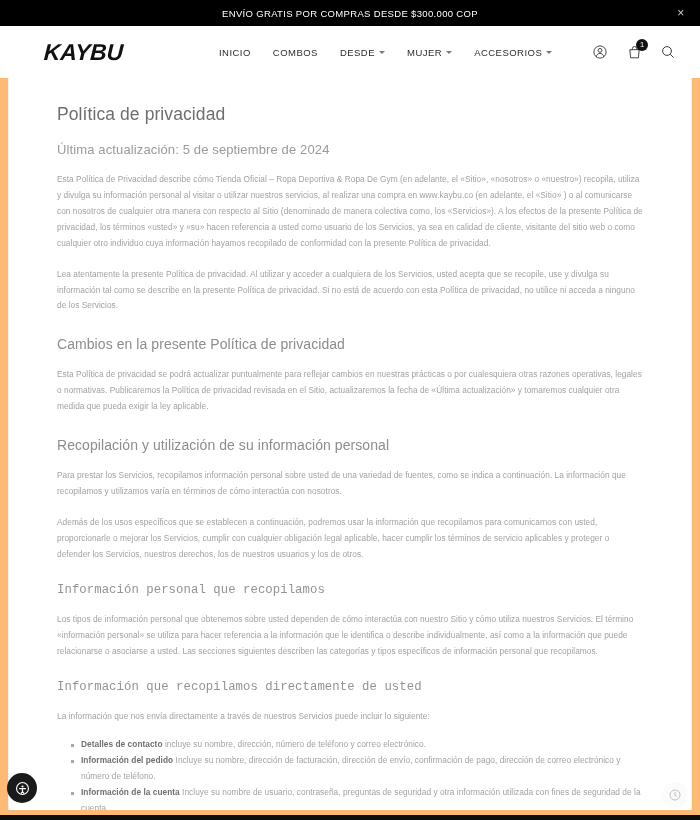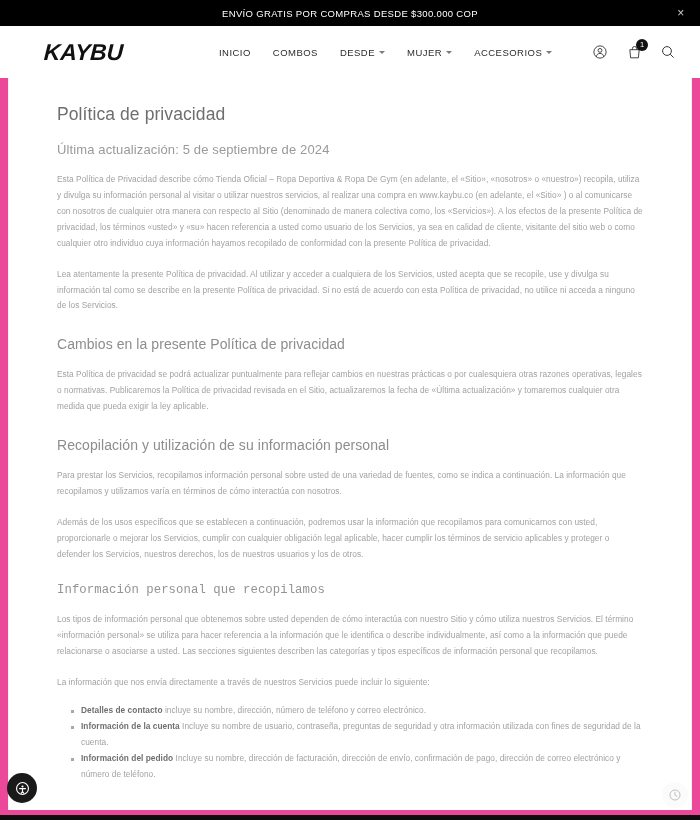--- a/index.html
+++ b/index.html
@@ -6,21 +6,21 @@
   html, body {
     margin: 0; padding: 0;
     width: 700px; height: 820px;
     overflow: hidden;
     background: #ffffff;
     font-family: "Liberation Sans", sans-serif;
   }
   .viewport {
     position: relative;
     width: 700px; height: 820px;
-    background: #ec4899;
+    background: #fdba74;
     overflow: hidden;
   }
 
   
   .announce {
     position: relative;
     height: 26px;
     background: #000000;
     color: #ffffff;
     display: flex;
@@ -286,34 +286,35 @@
       <h2 class="section">Cambios en la presente Política de privacidad</h2>
       <p class="body">Esta Política de privacidad se podrá actualizar puntualmente para reflejar cambios en nuestras prácticas o por cualesquiera otras razones operativas, legales o normativas. Publicaremos la Política de privacidad revisada en el Sitio, actualizaremos la fecha de «Última actualización» y tomaremos cualquier otra medida que pueda exigir la ley aplicable.</p>
 
       <h2 class="section">Recopilación y utilización de su información personal</h2>
       <p class="body">Para prestar los Servicios, recopilamos información personal sobre usted de una variedad de fuentes, como se indica a continuación. La información que recopilamos y utilizamos varía en términos de cómo interactúa con nosotros.</p>
       <p class="body">Además de los usos específicos que se establecen a continuación, podremos usar la información que recopilamos para comunicarnos con usted, proporcionarle o mejorar los Servicios, cumplir con cualquier obligación legal aplicable, hacer cumplir los términos de servicio aplicables y proteger o defender los Servicios, nuestros derechos, los de nuestros usuarios y los de otros.</p>
 
       <h3 class="subsection">Información personal que recopilamos</h3>
       <p class="body">Los tipos de información personal que obtenemos sobre usted dependen de cómo interactúa con nuestro Sitio y cómo utiliza nuestros Servicios. El término «información personal» se utiliza para hacer referencia a la información que le identifica o describe individualmente, así como a la información que puede relacionarse o asociarse a usted. Las secciones siguientes describen las categorías y tipos específicos de información personal que recopilamos.</p>
 
+      <h3 class="subsection">Información que recopilamos directamente de usted</h3>
       <p class="body">La información que nos envía directamente a través de nuestros Servicios puede incluir lo siguiente:</p>
 
       <ul class="bullets">
         <li>
           <b>Detalles de contacto</b>
           <span>incluye su nombre, dirección, número de teléfono y correo electrónico.</span>
         </li>
         <li>
+          <b>Información del pedido</b>
+          <span>Incluye su nombre, dirección de facturación, dirección de envío, confirmación de pago, dirección de correo electrónico y número de teléfono.</span>
+        </li>
+        <li>
           <b>Información de la cuenta</b>
           <span>Incluye su nombre de usuario, contraseña, preguntas de seguridad y otra información utilizada con fines de seguridad de la cuenta.</span>
-        </li>
-        <li>
-          <b>Información del pedido</b>
-          <span>Incluye su nombre, dirección de facturación, dirección de envío, confirmación de pago, dirección de correo electrónico y número de teléfono.</span>
         </li>
 
       </ul>
 
     </article>
   </div>
 
   <div class="fab-accessibility">
     <svg width="17" height="17" viewBox="0 0 24 24" fill="none" stroke="#ffffff" stroke-width="1.6">
       <circle cx="12" cy="12" r="8.4"></circle>

